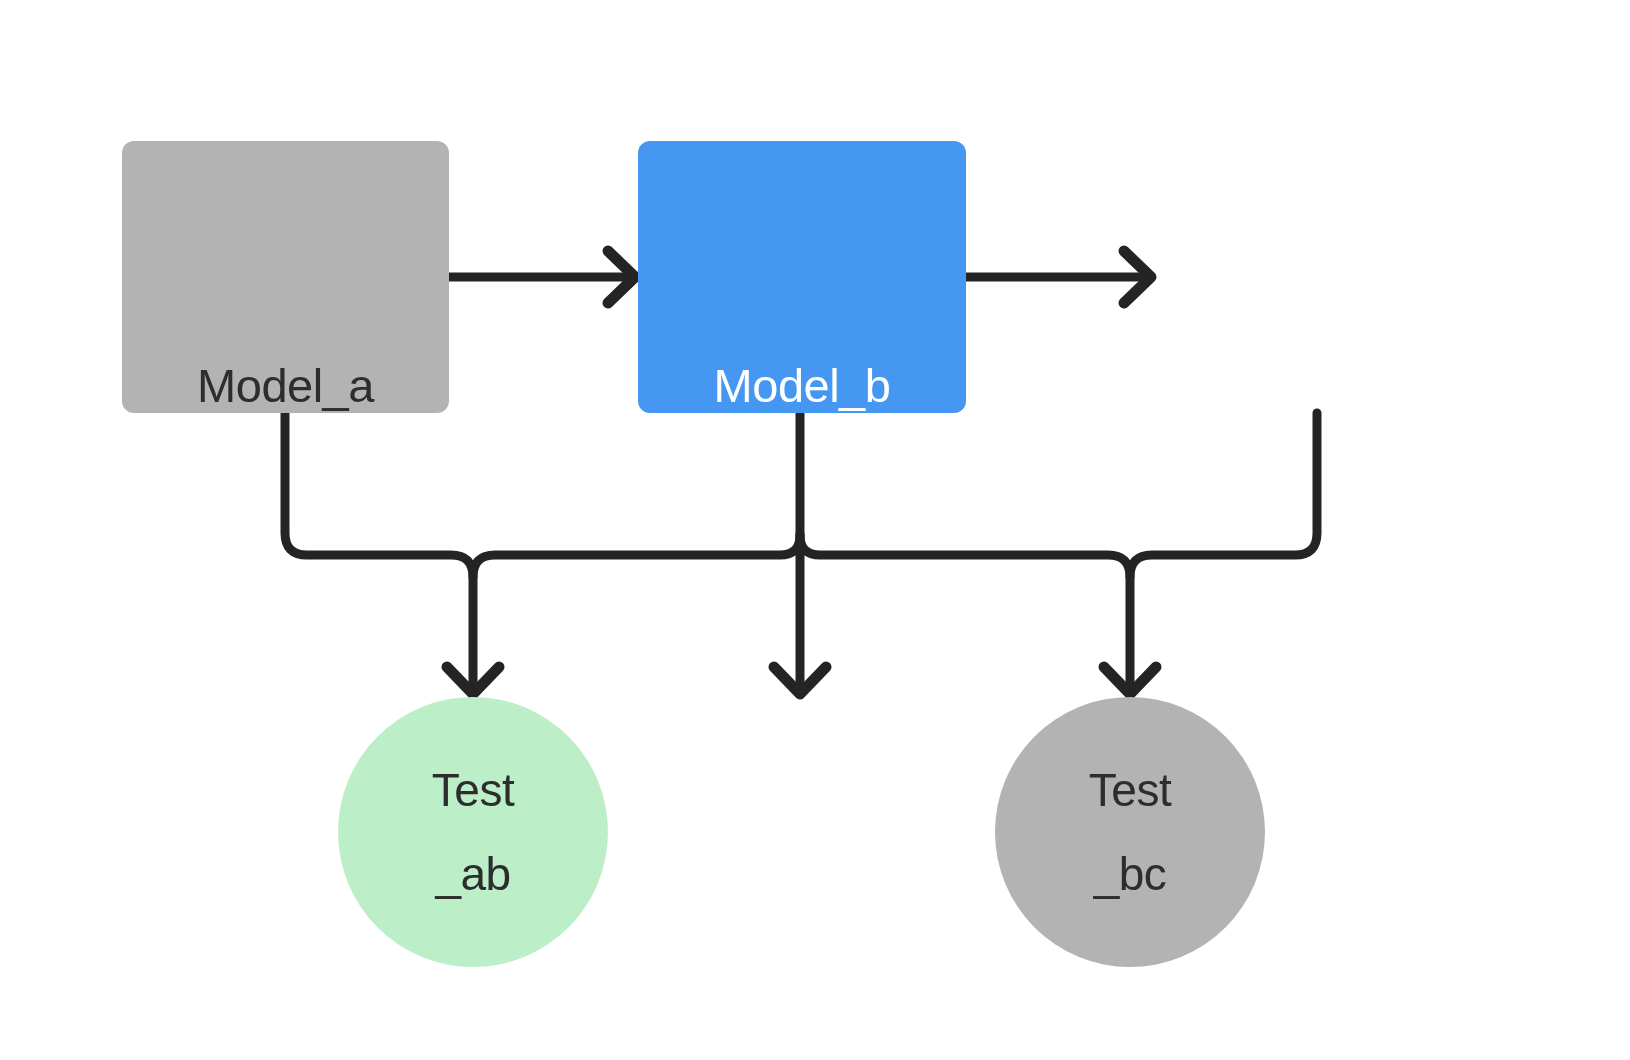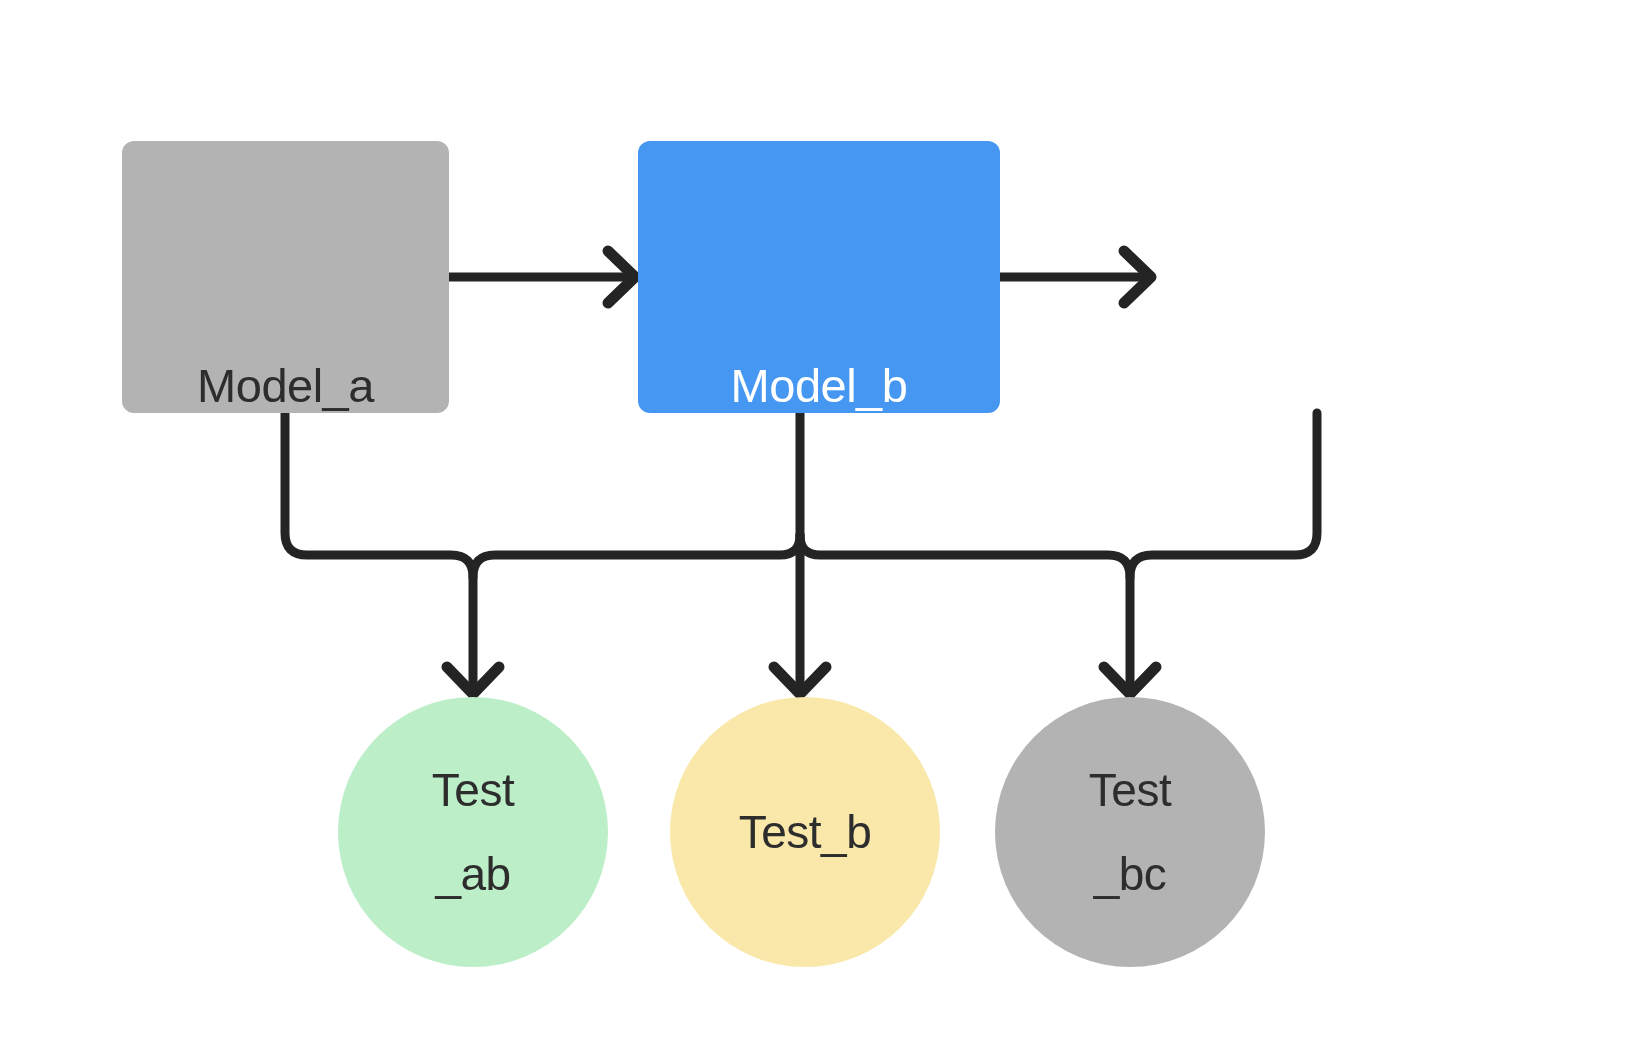--- a/index.html
+++ b/index.html
@@ -43,21 +43,21 @@
     display: flex;
     align-items: flex-end;
     justify-content: center;
     font-size: 47px;
     font-weight: 500;
     color: #2d2d2d;
     letter-spacing: -0.5px;
   }
   .node.selected { color: #ffffff; }
   #node-a { left: 122px; width: 327px; }
-  #node-b { left: 638px; width: 362px; }
+  #node-b { left: 638px; width: 328px; }
   #node-c { left: 1153px; width: 329px; }
   .test-circle {
     position: absolute;
     top: 697px;
     width: 270px;
     height: 270px;
     border-radius: 50%;
     display: flex;
     flex-direction: column;
     align-items: center;
@@ -111,22 +111,19 @@
   <div class="node selected" id="node-b" style="background-color: rgb(69, 151, 242);">
     <span>Model_b</span>
   </div>
 
 
   <div class="test-circle" id="test-ab" style="background-color: rgb(188, 238, 200);">
     <span class="line">Test</span>
     <span class="line">_ab</span>
   </div>
 
-  <div class="test-circle" id="test-b" style="background-color: rgb(249, 232, 169);">
-    <span class="line">Test_b</span>
-  </div>
 
   <div class="test-circle" id="test-bc" style="background-color: rgb(179, 179, 179);">
     <span class="line">Test</span>
     <span class="line">_bc</span>
   </div>
 
 </div>
 
 </body></html>

